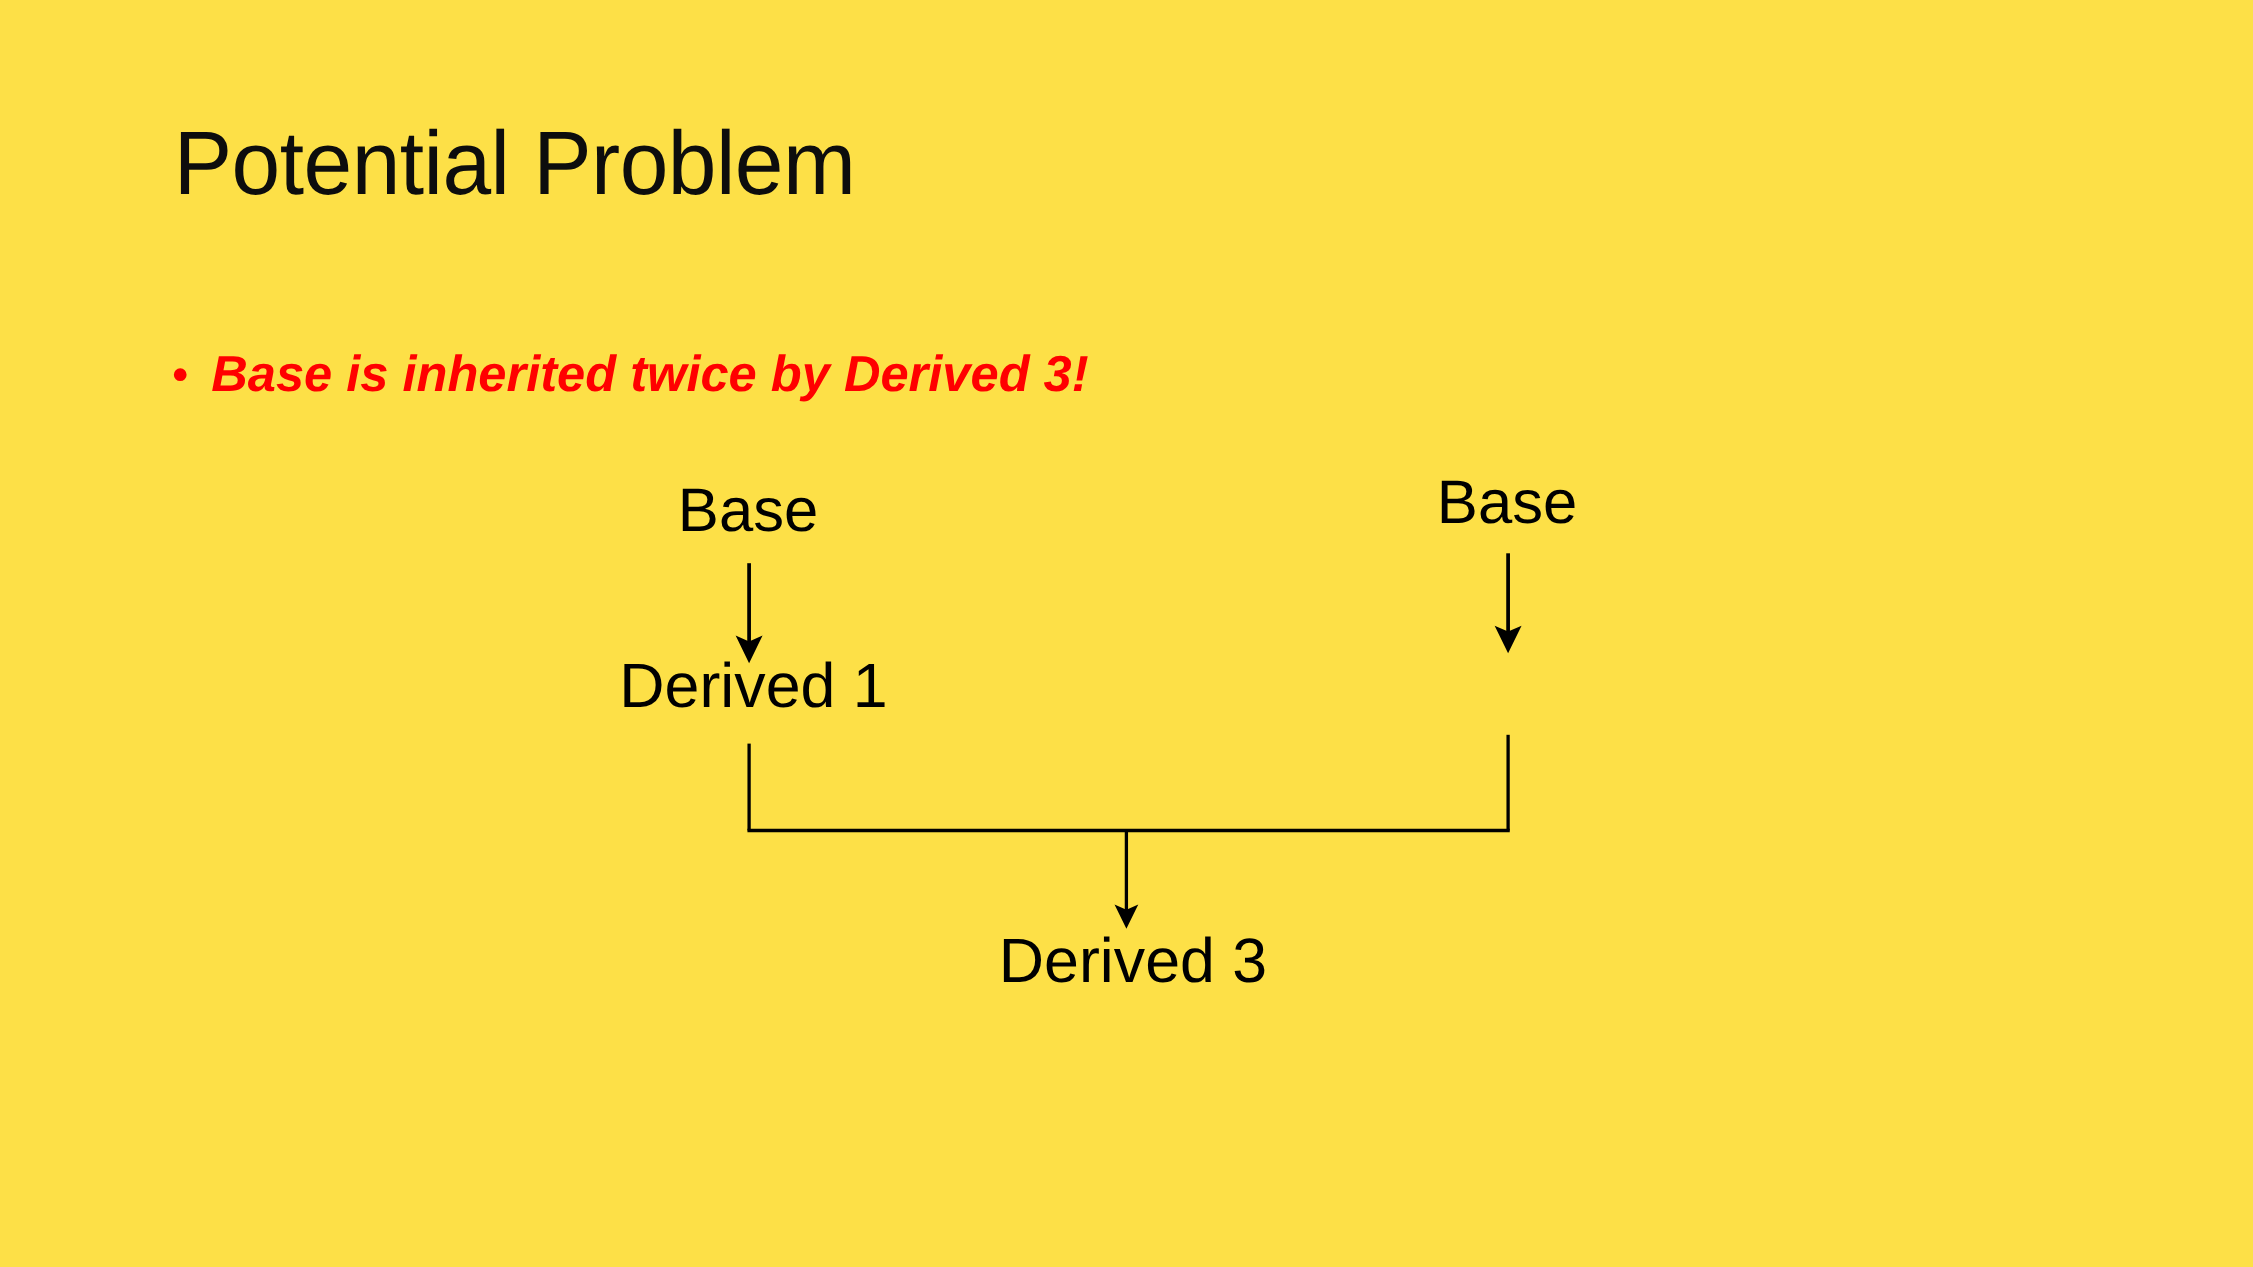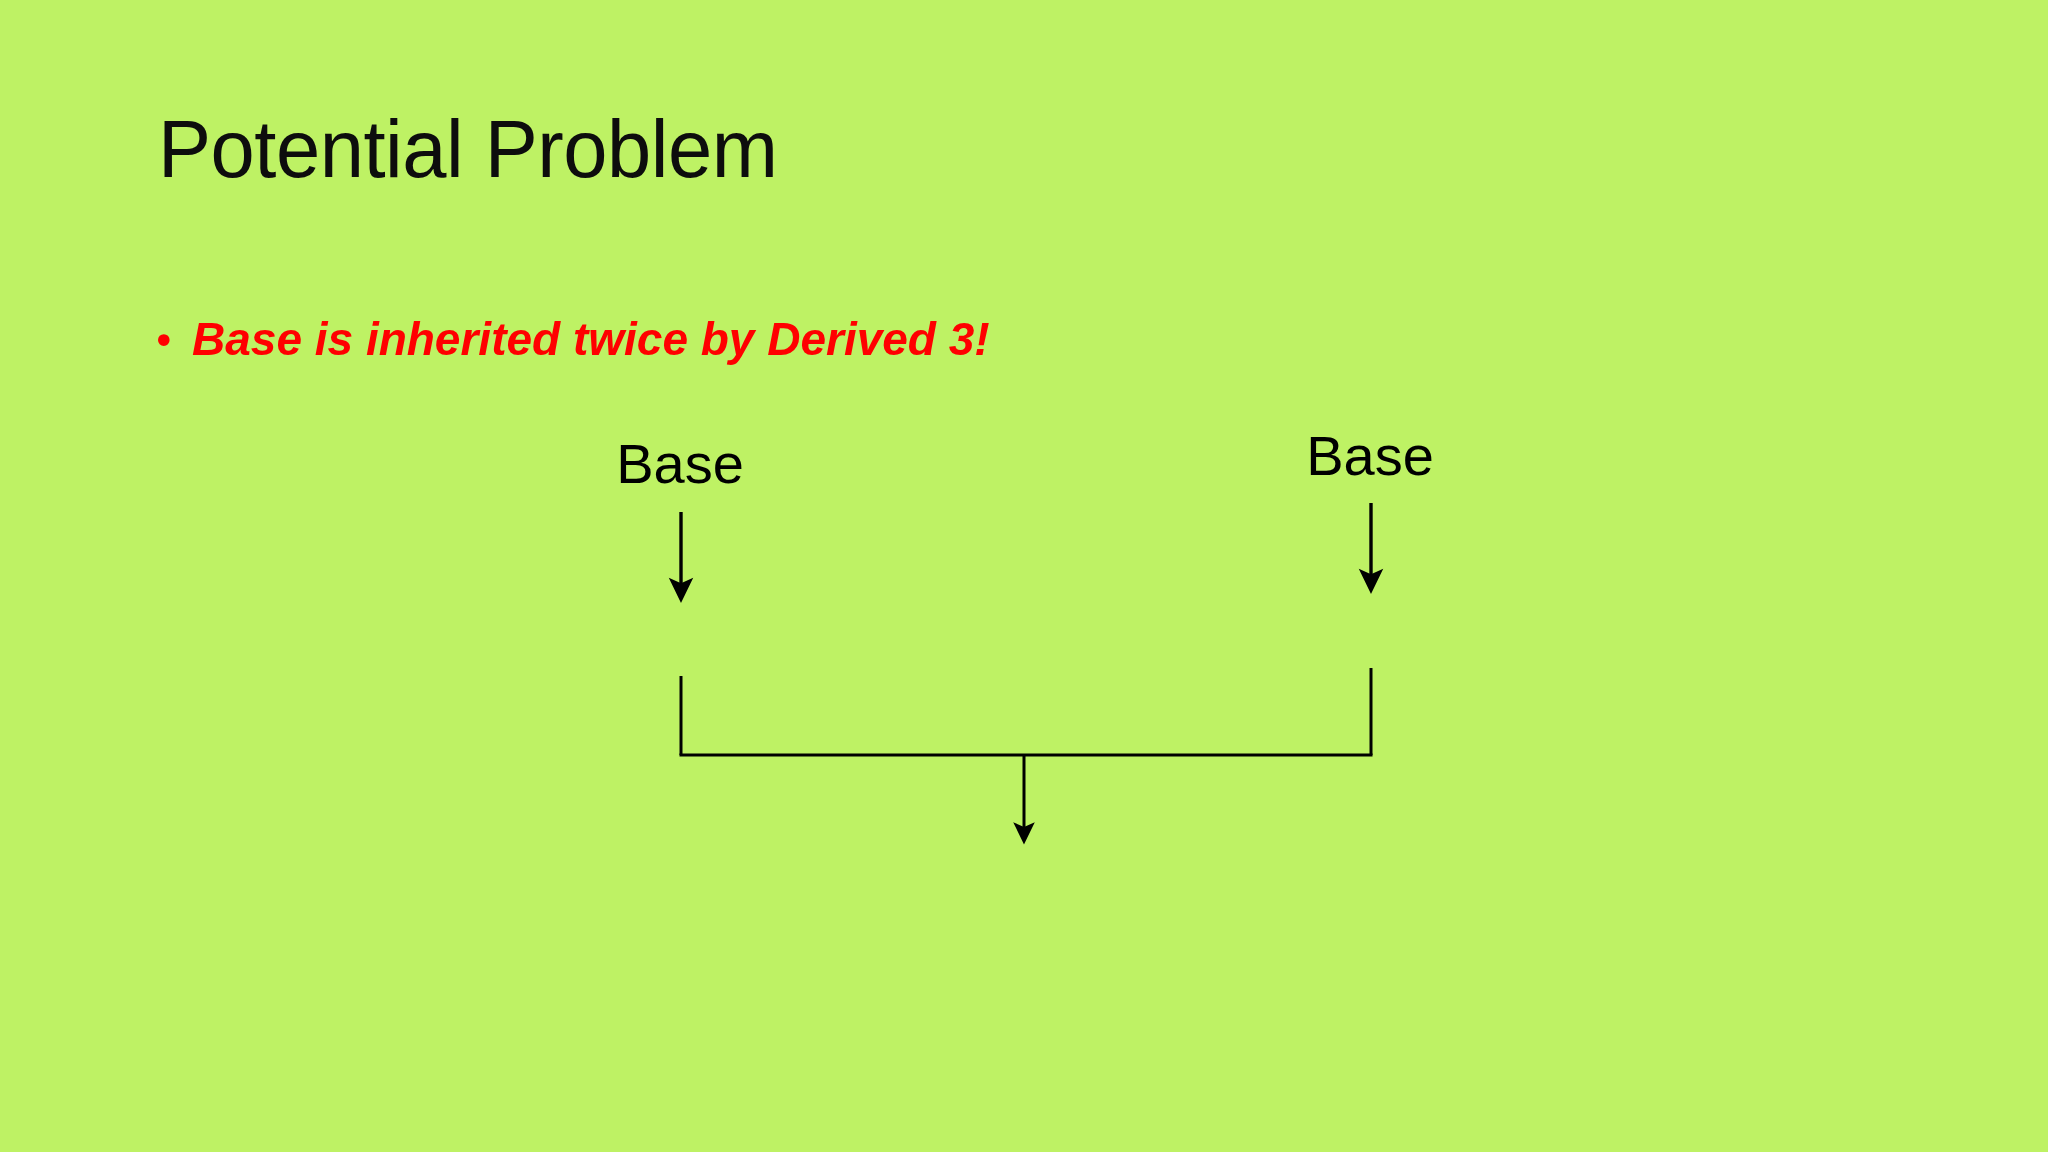--- a/index.html
+++ b/index.html
@@ -13,21 +13,21 @@
     position: relative;
     overflow: hidden;
     font-family: "DejaVu Sans", sans-serif;
   }
 
   #slide {
     position: absolute;
     left: 0; top: 0;
     width: 2048px;
     height: 1152px;
-    background: #bef264;
+    background: #fde047;
   }
 
   
   #slide-title {
     position: absolute;
     left: 158px;
     top: 108px;
     font-family: "Liberation Sans", sans-serif;
     font-weight: 300;
     font-size: 82px;
@@ -107,22 +107,24 @@
     <span id="bullet-marker">•</span>
     <span id="bullet-text">Base is inherited twice by Derived 3!</span>
   </div>
 
   <div id="diagram">
 
     <div class="node-label" id="node-base-left">Base</div>
 
     <div class="node-label" id="node-base-right">Base</div>
 
+    <div class="node-label" id="node-derived-1">Derived 1</div>
 
 
+    <div class="node-label" id="node-derived-3">Derived 3</div>
 
     <svg id="connectors" viewBox="0 0 2048 1152" width="2048" height="1152">
       <defs>
         <marker id="arrowhead" markerWidth="9" markerHeight="9" refX="4.2" refY="4.2" orient="auto" markerUnits="strokeWidth">
           <path d="M0.6,0.6 L8.0,4.2 L0.6,7.8 L2.2,4.2 Z" fill="#000000"></path>
         </marker>
       </defs>
 
       <line x1="681" y1="512" x2="681" y2="590" stroke="#000000" stroke-width="3.4" marker-end="url(#arrowhead)"></line>
 

